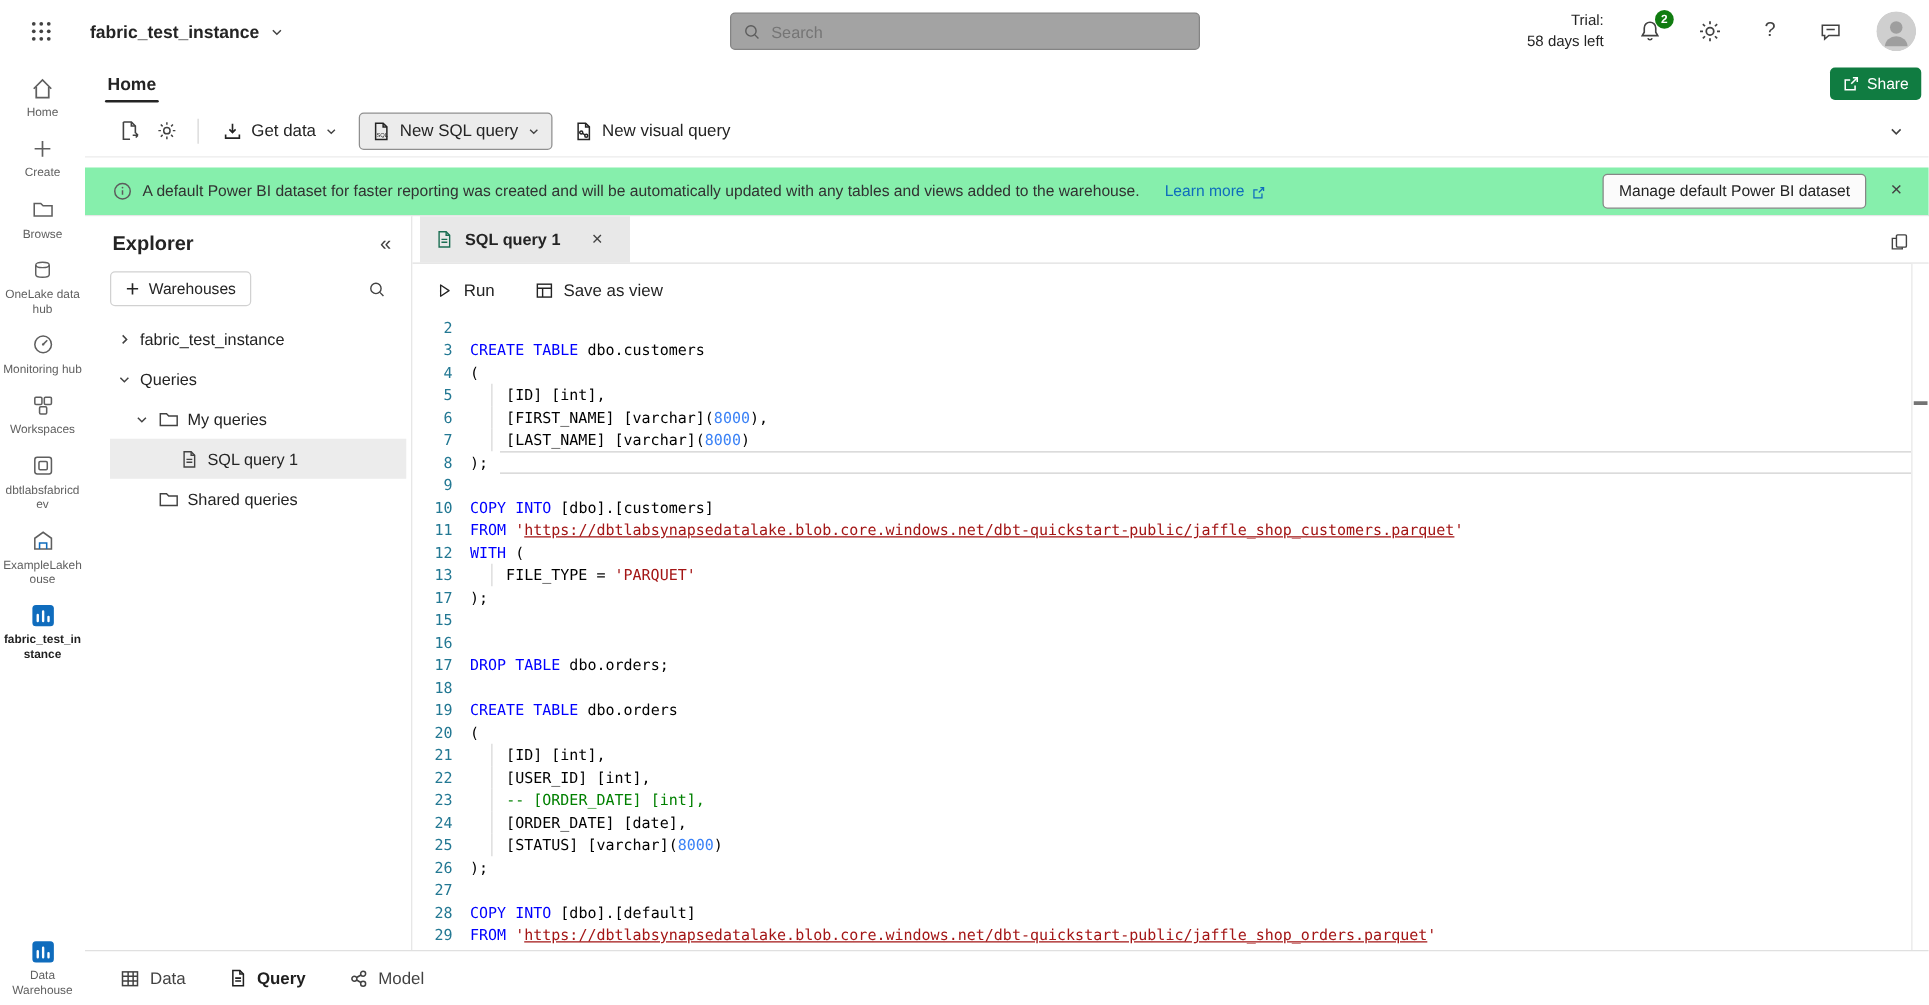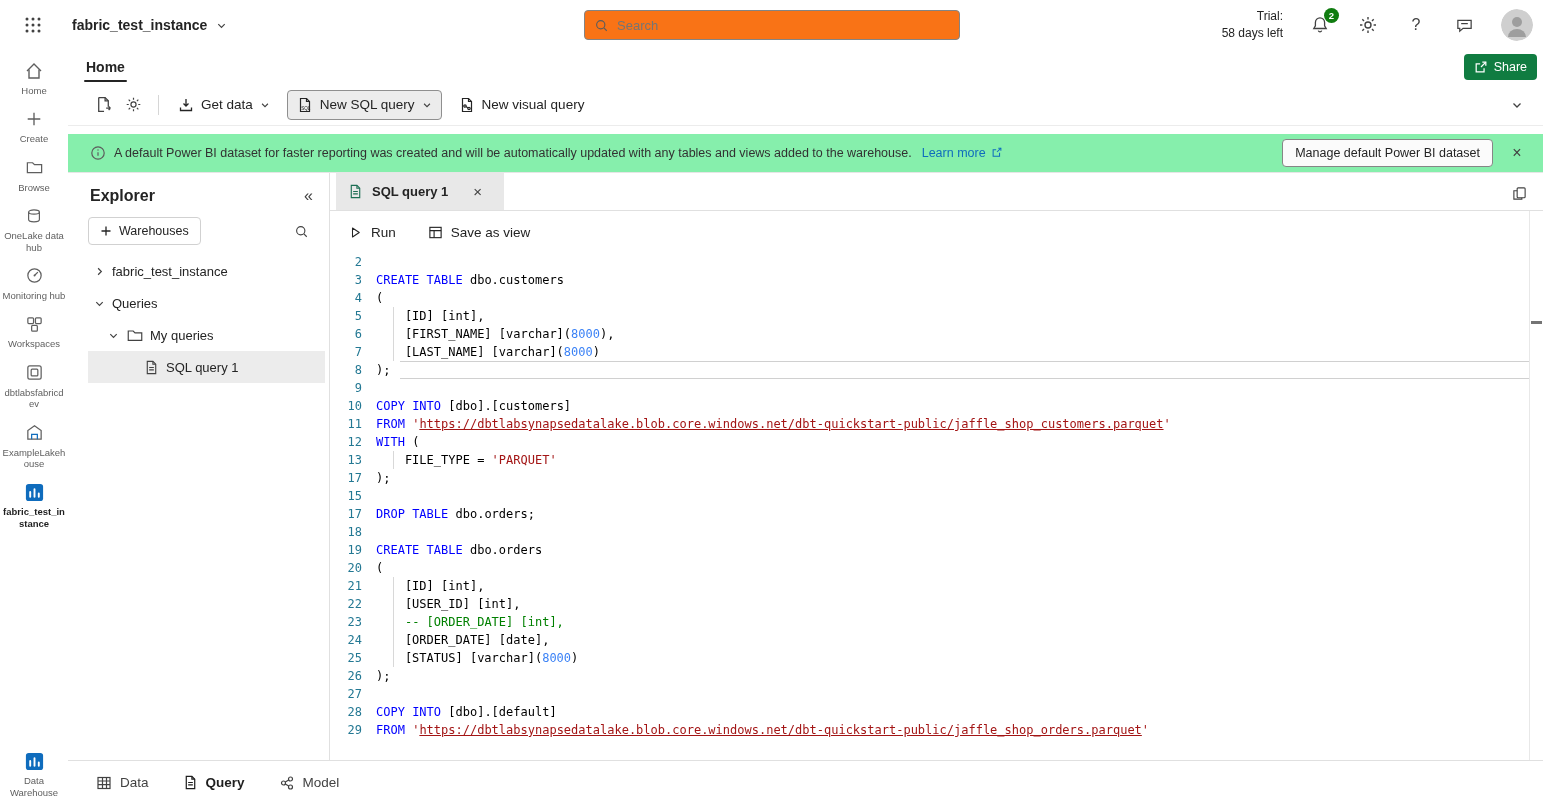--- a/index.html
+++ b/index.html
@@ -8,21 +8,21 @@
     font-family:"Liberation Sans","DejaVu Sans",sans-serif;
     color:#242424; background:#fff; overflow:hidden; position:relative;
   }
   svg { display:block; }
 
   
   .topbar { position:absolute; top:0; left:0; right:0; height:50px; background:#fff; display:flex; align-items:center; }
   .waffle { width:34px; height:34px; margin-left:16px; display:flex; align-items:center; justify-content:center; color:#424242; cursor:pointer; }
   .app-title { display:flex; align-items:center; gap:9px; margin-left:22px; font-size:14px; font-weight:600; cursor:pointer; }
   .app-title .chev { color:#424242; }
-  .search-box { position:absolute; left:584px; top:10px; width:376px; height:30px; border:1px solid #848484; border-radius:4px; display:flex; align-items:center; padding:0 9px; gap:8px; color:#5c5c5c; background:#f97316; }
+  .search-box { position:absolute; left:584px; top:10px; width:376px; height:30px; border:1px solid #848484; border-radius:4px; display:flex; align-items:center; padding:0 9px; gap:8px; color:#5c5c5c; background:#a3a3a3; }
   .search-box input { border:none; outline:none; flex:1; font-size:13px; font-family:inherit; color:#242424; background:transparent; }
   .top-right { position:absolute; right:10px; top:0; height:50px; display:flex; align-items:center; gap:26px; }
   .trial { font-size:12px; text-align:right; line-height:1.4; color:#242424; }
   .tico { position:relative; width:22px; height:22px; display:flex; align-items:center; justify-content:center; color:#424242; cursor:pointer; font-size:15px; }
   .badge { position:absolute; top:-6px; right:-8px; background:#107c10; color:#fff; font-size:9.5px; min-width:15px; height:15px; border-radius:8px; display:flex; align-items:center; justify-content:center; padding:0 3px; font-weight:600; }
   .avatar { width:32px; height:32px; border-radius:50%; overflow:hidden; cursor:pointer; }
 
   
   .tabs-row { position:absolute; top:50px; left:68px; right:0; height:34px; display:flex; align-items:center; }
   .home-tab { margin-left:16px; font-size:14px; font-weight:600; position:relative; padding:4px 2px; cursor:pointer; }
@@ -34,21 +34,21 @@
   .tb-ic { width:30px; height:30px; display:flex; align-items:center; justify-content:center; color:#424242; border-radius:4px; cursor:pointer; }
   .tb-divider { width:1px; height:20px; background:#d6d6d6; margin:0 10px; }
   .tb-btn { display:flex; align-items:center; gap:7px; height:30px; padding:0 9px; font-size:13.5px; color:#242424; border-radius:4px; cursor:pointer; margin-right:8px;text-align:center; }
   .tb-btn .chev { color:#424242; }
   .tb-btn.new-sql { background:#ececec; border:1px solid #8f8f8f; }
   .tb-collapse { position:absolute; right:14px; top:9px; width:24px; height:24px; display:flex; align-items:center; justify-content:center; color:#424242; cursor:pointer; }
 
   
   .banner { position:absolute; top:134px; left:68px; right:0; height:39px; background:#86efac; border-bottom:1px solid #e6e6e6; display:flex; align-items:center; padding:0 14px 0 22px; gap:8px; font-size:12.5px; color:#323232; }
   .info-ic { color:#5c5c5c; flex:none; }
-  .learn-more { color:#0f6cbd; display:flex; align-items:flex-start; gap:5px; cursor:pointer; text-decoration:none; margin-left:2px; }
+  .learn-more { color:#0f6cbd; display:flex; align-items:flex-end; gap:5px; cursor:pointer; text-decoration:none; margin-left:12px; }
   .manage-btn { margin-left:auto; height:28px; border:1px solid #868686; background:#fbfbfb; border-radius:4px; padding:0 12px; font-size:12.5px; font-family:inherit; color:#242424; cursor:pointer; flex:none; }
   .banner-close { width:24px; height:24px; display:flex; align-items:center; justify-content:center; font-size:16px; color:#424242; cursor:pointer; margin-left:4px; }
 
   
   .rail { position:absolute; top:50px; left:0; bottom:0; width:68px; display:flex; flex-direction:column; align-items:center; padding-top:10px; background:#fff; }
   .rail-item { display:flex; flex-direction:column; align-items:center; gap:3px; margin-bottom:12px; width:64px; cursor:pointer; color:#5f5f5f; }
   .rail-ic { height:22px; display:flex; align-items:center; }
   .rail-label { font-size:9.5px; line-height:1.2; text-align:center; overflow-wrap:anywhere; color:#5f5f5f; }
   .rail-item.selected .rail-label { color:#1f1f1f; font-weight:600; }
   .rail-bottom { margin-top:auto; margin-bottom:6px; }
@@ -413,20 +413,29 @@
       <div class="tree-row selected" style="padding-left: 54px;">
         <span class="tree-ico">
           <svg width="15" height="15" viewBox="0 0 16 16" fill="none" stroke="currentColor" stroke-width="1.2">
             <path d="M3.5 1.5h6l3 3v10h-9z"></path>
             <path d="M9.5 1.5v3h3"></path>
             <path d="M5.5 8h5M5.5 10.5h5"></path>
           </svg>
         </span>
         <span>SQL query 1</span>
       </div>
+      <div class="tree-row" style="padding-left: 18px;">
+        <span class="tree-chev"></span>
+        <span class="tree-ico">
+          <svg width="19" height="19" viewBox="0 0 20 20" fill="none" stroke="currentColor" stroke-width="1.3">
+            <path d="M2.5 5h5.5l2 2h7.5v8.5h-15z"></path>
+          </svg>
+        </span>
+        <span>Shared queries</span>
+      </div>
     </div>
 </div>
 
 <div class="main">
   <div class="tabstrip">
     <div class="qtab">
       <span>
           <svg width="15" height="15" viewBox="0 0 16 16" fill="none" stroke="#1b6e53" stroke-width="1.2">
             <path d="M3.5 1.5h6l3 3v10h-9z"></path>
             <path d="M9.5 1.5v3h3"></path>
@@ -470,20 +479,21 @@
       <div class="code-line guide"><span class="ln">6</span><span class="lc"><span class="tok-p">    [FIRST_NAME] [varchar](</span><span class="tok-num">8000</span><span class="tok-p">),</span></span></div>
       <div class="code-line guide"><span class="ln">7</span><span class="lc"><span class="tok-p">    [LAST_NAME] [varchar](</span><span class="tok-num">8000</span><span class="tok-p">)</span></span></div>
       <div class="code-line current"><span class="ln">8</span><span class="lc"><span class="tok-p">);</span></span><div class="cur-box"></div></div>
       <div class="code-line"><span class="ln">9</span><span class="lc"></span></div>
       <div class="code-line"><span class="ln">10</span><span class="lc"><span class="tok-k">COPY</span><span class="tok-p"> </span><span class="tok-k">INTO</span><span class="tok-p"> [dbo].[customers]</span></span></div>
       <div class="code-line"><span class="ln">11</span><span class="lc"><span class="tok-k">FROM</span><span class="tok-p"> </span><span class="tok-s">'</span><span class="tok-u">https://dbtlabsynapsedatalake.blob.core.windows.net/dbt-quickstart-public/jaffle_shop_customers.parquet</span><span class="tok-s">'</span></span></div>
       <div class="code-line"><span class="ln">12</span><span class="lc"><span class="tok-k">WITH</span><span class="tok-p"> (</span></span></div>
       <div class="code-line guide"><span class="ln">13</span><span class="lc"><span class="tok-p">    FILE_TYPE = </span><span class="tok-s">'PARQUET'</span></span></div>
       <div class="code-line"><span class="ln">17</span><span class="lc"><span class="tok-p">);</span></span></div>
       <div class="code-line"><span class="ln">15</span><span class="lc"></span></div>
+      <div class="code-line"><span class="ln">16</span><span class="lc"></span></div>
       <div class="code-line"><span class="ln">17</span><span class="lc"><span class="tok-k">DROP</span><span class="tok-p"> </span><span class="tok-k">TABLE</span><span class="tok-p"> dbo.orders;</span></span></div>
       <div class="code-line"><span class="ln">18</span><span class="lc"></span></div>
       <div class="code-line"><span class="ln">19</span><span class="lc"><span class="tok-k">CREATE</span><span class="tok-p"> </span><span class="tok-k">TABLE</span><span class="tok-p"> dbo.orders</span></span></div>
       <div class="code-line"><span class="ln">20</span><span class="lc"><span class="tok-p">(</span></span></div>
       <div class="code-line guide"><span class="ln">21</span><span class="lc"><span class="tok-p">    [ID] [int],</span></span></div>
       <div class="code-line guide"><span class="ln">22</span><span class="lc"><span class="tok-p">    [USER_ID] [int],</span></span></div>
       <div class="code-line guide"><span class="ln">23</span><span class="lc"><span class="tok-p">    </span><span class="tok-c">-- [ORDER_DATE] [int],</span></span></div>
       <div class="code-line guide"><span class="ln">24</span><span class="lc"><span class="tok-p">    [ORDER_DATE] [date],</span></span></div>
       <div class="code-line guide"><span class="ln">25</span><span class="lc"><span class="tok-p">    [STATUS] [varchar](</span><span class="tok-num">8000</span><span class="tok-p">)</span></span></div>
       <div class="code-line"><span class="ln">26</span><span class="lc"><span class="tok-p">);</span></span></div>

